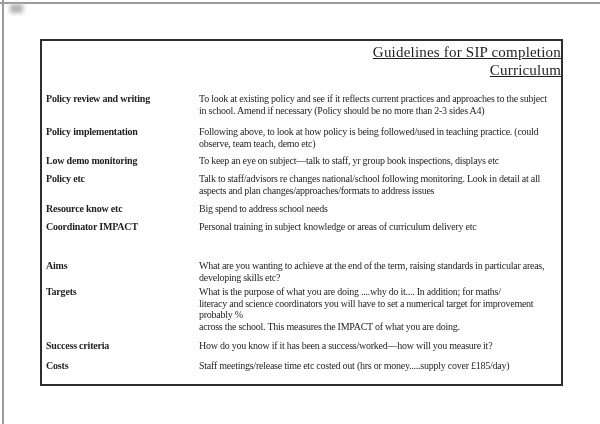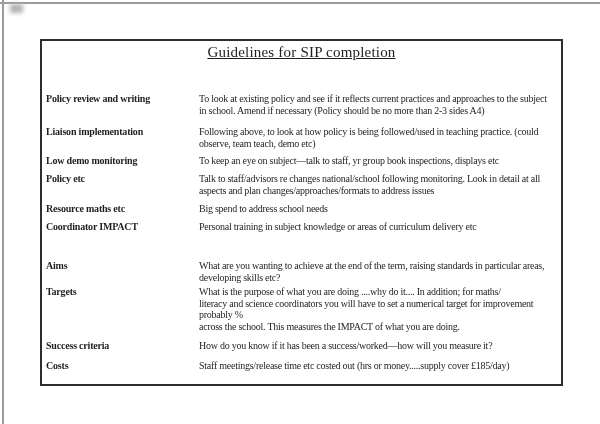--- a/index.html
+++ b/index.html
@@ -39,21 +39,21 @@
     left: 40px; top: 39px;
     width: 519px; height: 343px;
     border: 2px solid #2d2d2d;
     overflow: hidden;
     background: #ffffff;
   }
   .title-block {
     position: absolute;
     left: 0; top: 3px;
     width: 100%;
-    text-align: center;
+    text-align: right;
     font-family: Liberation Serif, serif;
   }
   .doc-title, .doc-subtitle {
     font-size: 15px;
     line-height: 17.5px;
     text-decoration: underline;
     letter-spacing: 0.2px;
   }
   .section-heading {
     position: absolute;
@@ -93,47 +93,48 @@
 <body>
 
 <div class="scan-edge-top"></div>
 <div class="scan-edge-left"></div>
 <div class="smudge"></div>
 
 <div class="doc-box">
 
   <div class="title-block">
     <div class="doc-title">Guidelines for SIP completion</div>
+    <div class="doc-subtitle">Curriculum</div>
   </div>
 
   <div class="row" style="top:52px">
     <span class="lbl">Policy review and writing</span>
     <div class="desc">To look at existing policy and see if it reflects current practices and approaches to the subject
 in school. Amend if necessary  (Policy should be no more than 2-3 sides A4)</div>
   </div>
 
   <div class="row" style="top:85px">
-    <span class="lbl">Liaison implementation</span>
+    <span class="lbl">Policy implementation</span>
     <div class="desc">Following above, to look at how policy is being followed/used in teaching practice. (could
 observe, team teach, demo etc)</div>
   </div>
 
   <div class="row" style="top:114px">
     <span class="lbl">Low demo monitoring</span>
     <div class="desc">To keep an eye on subject—talk to staff, yr group book inspections, displays etc</div>
   </div>
 
   <div class="row" style="top:132px">
     <span class="lbl">Policy etc</span>
     <div class="desc">Talk to staff/advisors re changes national/school following monitoring. Look in detail at all
 aspects and plan changes/approaches/formats to address issues</div>
   </div>
 
   <div class="row" style="top:162px">
-    <span class="lbl">Resource maths etc</span>
+    <span class="lbl">Resource know etc</span>
     <div class="desc">Big spend to address school needs</div>
   </div>
 
   <div class="row" style="top:180px">
     <span class="lbl">Coordinator IMPACT</span>
     <div class="desc">Personal training in subject knowledge or areas of curriculum delivery etc</div>
   </div>
 
 
   <div class="row" style="top:219px">

